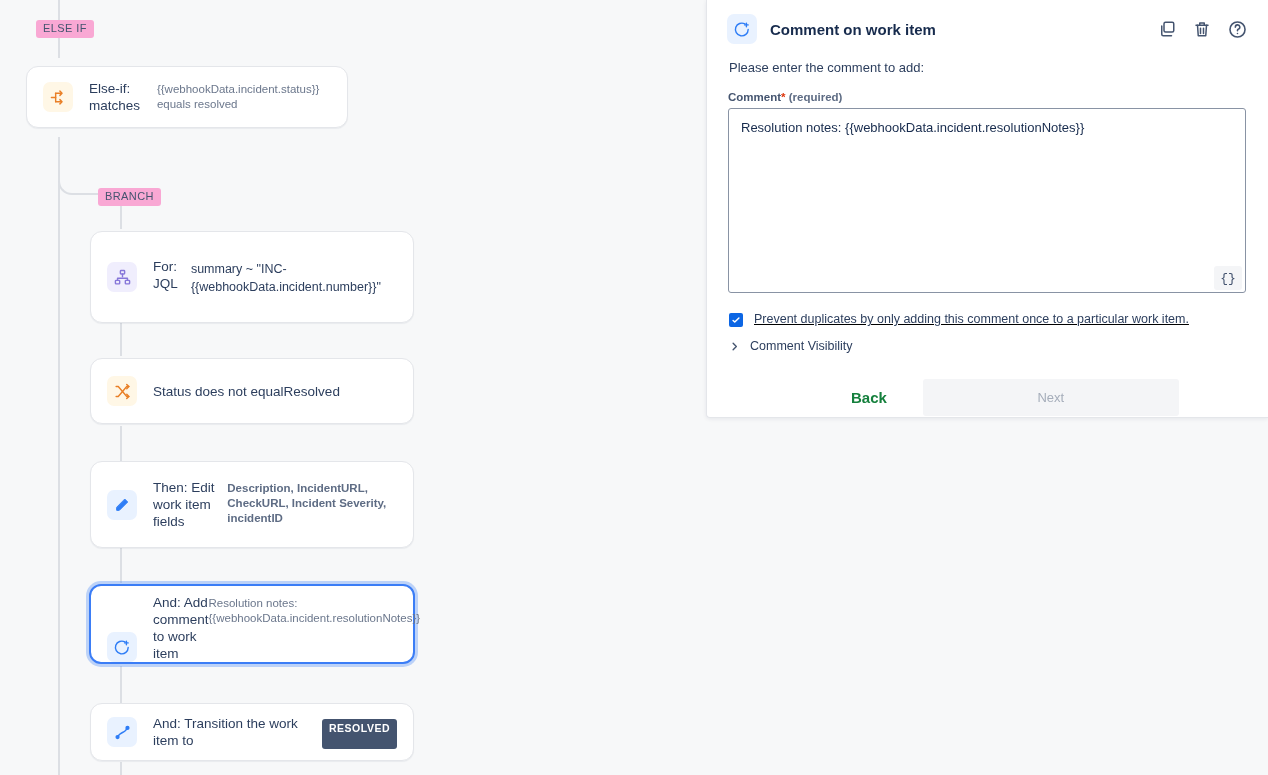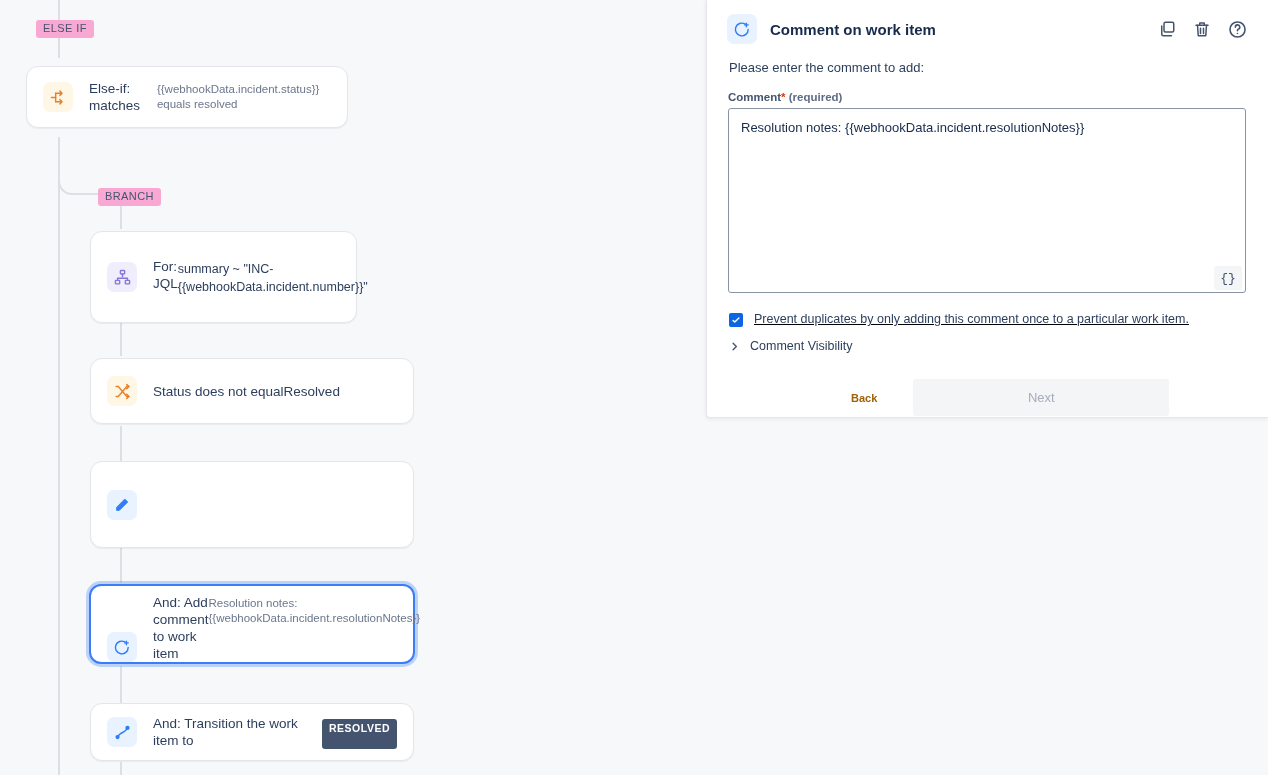--- a/index.html
+++ b/index.html
@@ -160,21 +160,21 @@
   .disclose {
     display: flex; align-items: center; margin: 12px 0 0 1px; cursor: pointer;
   }
   .disclose .chev { width: 12px; color: #44546f; display:flex; align-items:center;}
   .disclose span.lbl { font-size: 12.5px; color: #2c3e5d; margin-left: 9px; }
   #panel-footer {
     display: flex; align-items: center;
     margin: 26px 0 0 0; padding: 0 21px;
   }
   .btn-back {
-    font-size: 11px; color: #a16207; font-weight: bold;
+    font-size: 15px; color: #15803d; font-weight: bold;
     background: none; border: none; cursor: pointer;
     padding: 8px 14px; border-radius: 3px;
     margin-left: 109px;
   }
   .btn-next {
     flex: 0 0 256px;
     background: #f4f5f7; color: #a5adba;
     border: none; border-radius: 3px;
     font-size: 13px; padding: 11px 0;
     font-family: "Liberation Sans", sans-serif;
@@ -212,21 +212,21 @@
           <path d="M14 3l3 3-3 3"></path>
             <path d="M14 15l3 3-3 3"></path>
         </svg>
       </div>
       <div class="card-body">
         <div class="card-title">Else-if: matches</div>
         <div class="card-sub">{{webhookData.incident.status}} equals resolved</div>
       </div>
     </div>
 
-    <div class="card" style="left:90px; top:231px; width:267px; height:92px;">
+    <div class="card" style="left:90px; top:231px; width:324px; height:92px;">
       <div class="card-icon ic-purple">
         <svg width="17" height="17" viewBox="0 0 24 24" fill="none" stroke="#8777d9" stroke-width="2" stroke-linecap="round" stroke-linejoin="round">
           <rect x="9" y="2" width="6" height="5" rx="1"></rect>
           <rect x="2" y="16" width="6" height="5" rx="1"></rect>
           <rect x="16" y="16" width="6" height="5" rx="1"></rect>
           <path d="M12 7v4"></path>
             <path d="M5 16v-3h14v3"></path>
         </svg>
       </div>
       <div class="card-body">
@@ -249,20 +249,24 @@
         <div class="card-title">Resolved</div>
       </div>
     </div>
 
     <div class="card" style="left:90px; top:461px; width:324px; height:87px;">
       <div class="card-icon ic-blue">
         <svg width="16" height="16" viewBox="0 0 24 24" fill="#2e7df6" stroke="#2e7df6" stroke-width="1.5" stroke-linecap="round" stroke-linejoin="round">
           <path d="M16.5 3.5l4 4L8 20H4v-4z"></path>
         </svg>
       </div>
+      <div class="card-body">
+        <div class="card-title">Then: Edit work item fields</div>
+        <div class="card-sub bold" style="max-width:240px;">Description, IncidentURL, CheckURL, Incident Severity, incidentID</div>
+      </div>
     </div>
 
     <div class="card selected" style="left:89px; top:584px; width:326px; height:80px;align-items:flex-end;">
       <div class="card-icon ic-blue">
         <svg width="17" height="17" viewBox="0 0 24 24" fill="none" stroke="#2e7df6" stroke-width="2" stroke-linecap="round" stroke-linejoin="round">
           <path d="M15.5 4.2A9 9 0 1 0 20 12"></path>
           <path d="M17 2v5h5" stroke-width="0"></path>
           <path d="M17.5 3v5M15 5.5h5"></path>
         </svg>
       </div>

